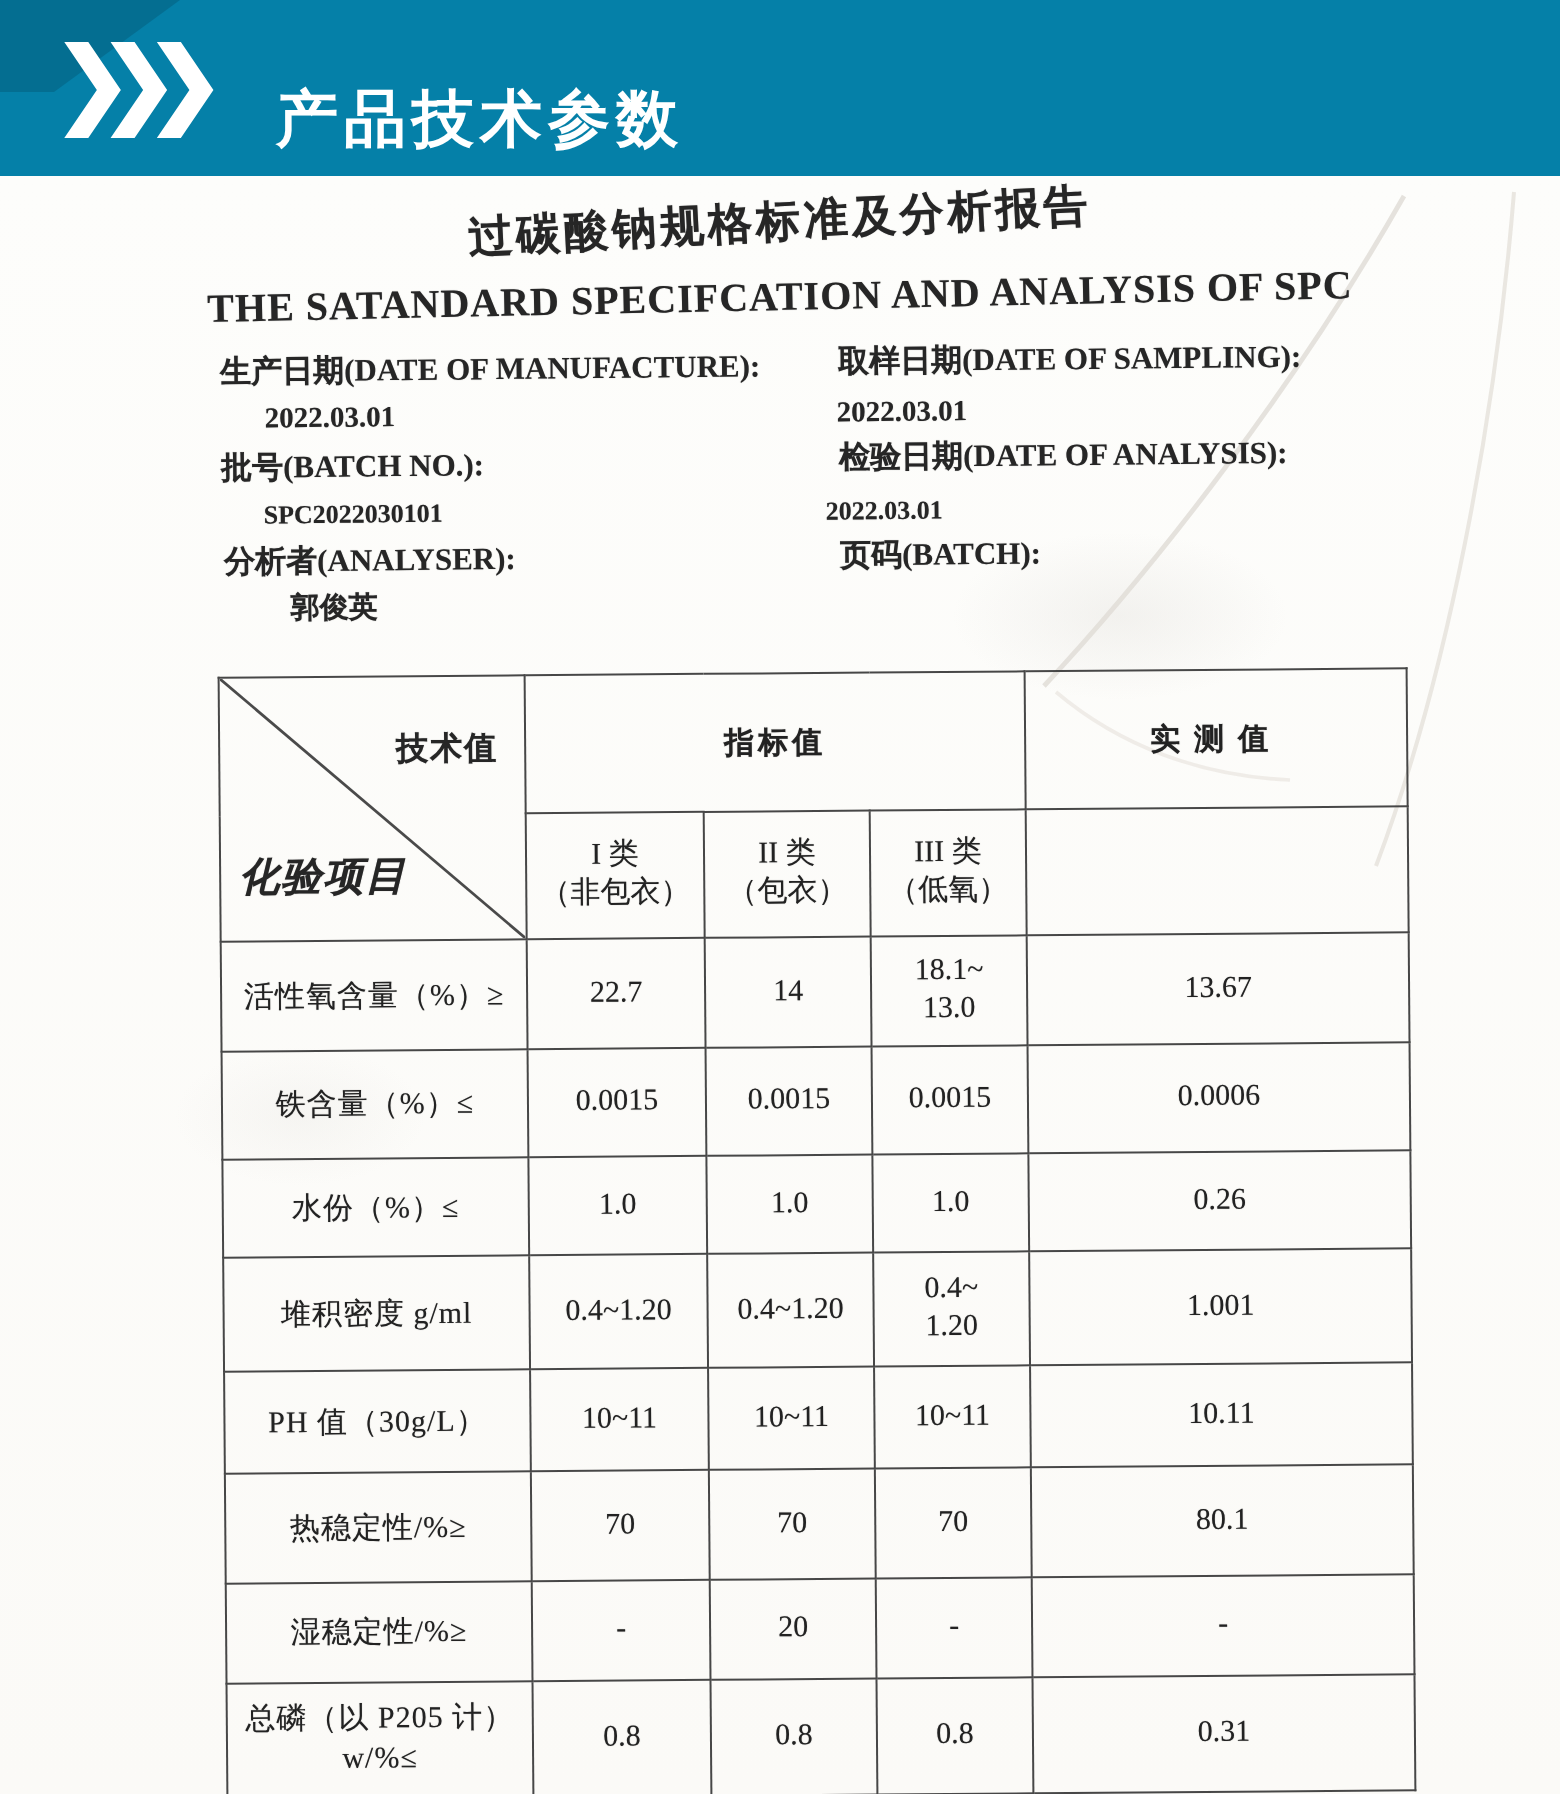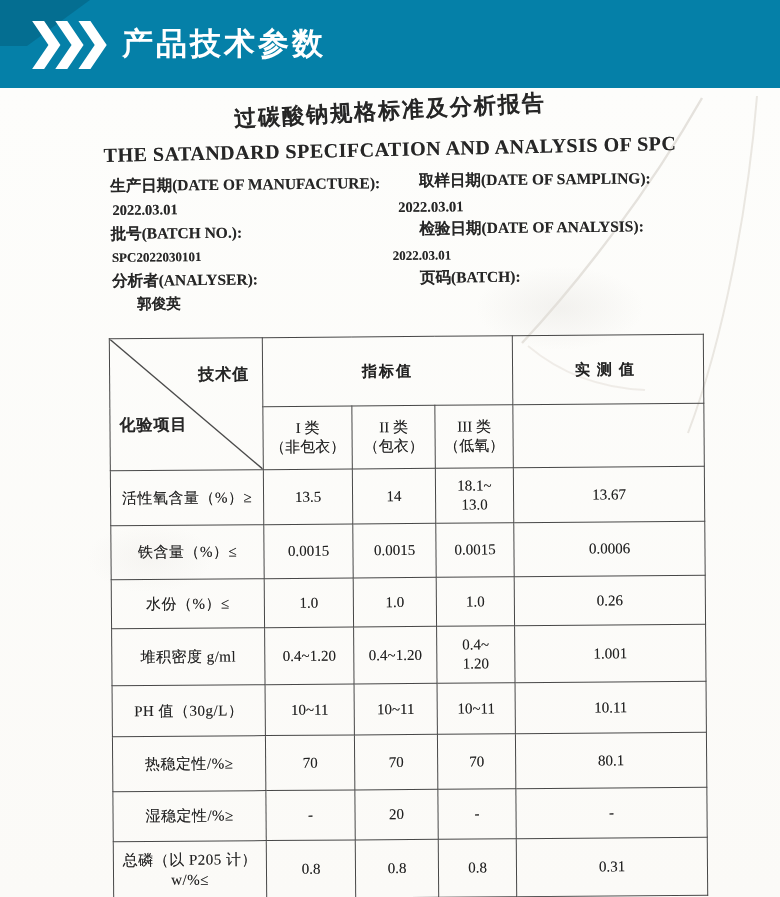--- a/index.html
+++ b/index.html
@@ -15,21 +15,21 @@
     position:absolute;left:0;top:0;width:780px;height:88px;
     background:#0580a8;
   }
   .topbar .corner{
     position:absolute;left:0;top:0;width:90px;height:46px;
     background:rgba(0,30,45,0.18);
     clip-path:polygon(0 0,100% 0,30% 100%,0 100%);
   }
   .chevrons{position:absolute;left:26px;top:21px;width:86px;height:48px;}
   .topbar h1{
-    position:absolute;left:122px;top:0;height:88px;margin:0;
+    position:absolute;left:122px;top:0;height:88px;margin:16px;
     display:flex;align-items:center;
     font-family:"Liberation Sans","DejaVu Sans",sans-serif;
     font-size:31px;font-weight:bold;color:#ffffff;letter-spacing:3px;
   }
   
   .paper{
     position:absolute;left:0;top:88px;width:780px;height:809px;
     background:
       radial-gradient(ellipse 120px 60px at 560px 220px, rgba(190,185,178,0.16), transparent 70%),
       radial-gradient(ellipse 90px 50px at 150px 470px, rgba(190,185,178,0.10), transparent 70%),
@@ -42,21 +42,21 @@
     font-size:22px;font-weight:600;letter-spacing:2px;
     transform:rotate(-3deg);
   }
   .title-en{
     position:absolute;left:0;top:50px;width:780px;text-align:center;
     font-size:20px;font-weight:bold;letter-spacing:0.5px;
     transform:rotate(-1.2deg);
   }
   .meta{position:absolute;left:0;top:0;width:780px;height:240px;transform:rotate(-0.6deg);transform-origin:110px 90px;}
   .mline{position:absolute;font-weight:bold;font-size:15.5px;white-space:nowrap;}
-  .mval{position:absolute;font-weight:bold;font-size:14.5px;white-space:nowrap;}
+  .mval{position:absolute;font-weight:bold;font-size:14.5px;white-space:nowrap;margin-left:20px;}
   .mval.small{font-size:13px;}
   
   table.spec{
     position:absolute;left:111px;top:248px;
     border-collapse:collapse;table-layout:fixed;
     transform:rotate(-0.45deg);
     background:transparent;
   }
   table.spec td{
     border:1.6px solid #474747;
@@ -66,21 +66,21 @@
   }
   .preline{white-space:pre-line;line-height:1.3;}
   td.hdr{font-weight:600;font-size:16px;}
   td.measured-hdr{letter-spacing:7px;}
   td.group-hdr{letter-spacing:2px;}
   td.item{font-size:15px;letter-spacing:0.5px;}
   td.vtop{vertical-align:top;padding-top:3px;}
   td.diagonal{position:relative;padding:0;}
   td.diagonal .diag-svg{position:absolute;left:0;top:0;width:100%;height:100%;}
   td.diagonal .corner-top{position:absolute;right:13px;top:26px;font-weight:600;font-size:16px;letter-spacing:1px;}
-  td.diagonal .corner-bottom{position:absolute;left:9px;bottom:34px;font-weight:600;font-size:16px;letter-spacing:1px;}
+  td.diagonal .corner-bottom{position:absolute;left:9px;bottom:18px;font-weight:600;font-size:20px;letter-spacing:1px;font-style:italic;}
 </style>
 </head>
 <body>
 
 <div class="page">
 
   <div class="topbar">
     <div class="corner"></div>
     <svg class="chevrons" viewBox="0 0 86 56" aria-hidden="true">
       <polygon fill="#ffffff" points="0,0 14,0 33,28 14,56 0,56 19,28"></polygon>
@@ -100,21 +100,21 @@
 
     <div class="title-cn doc-text">过碳酸钠规格标准及分析报告</div>
     <div class="title-en doc-text">THE SATANDARD SPECIFCATION AND ANALYSIS OF SPC</div>
 
     <div class="meta">
       <div class="mline doc-text" style="left:110px;top:88px">生产日期(DATE OF MANUFACTURE):</div>
       <div class="mval  doc-text" style="left:112px;top:114px">2022.03.01</div>
       <div class="mline doc-text" style="left:110px;top:136px">批号(BATCH NO.):</div>
       <div class="mval small doc-text" style="left:111px;top:162px">SPC2022030101</div>
       <div class="mline doc-text" style="left:111px;top:183px">分析者(ANALYSER):</div>
-      <div class="mval  doc-text" style="left:136px;top:207px">郭俊英</div>
+      <div class="mval  doc-text" style="left:124px;top:207px">郭俊英</div>
 
       <div class="mline doc-text" style="left:419px;top:86px">取样日期(DATE OF SAMPLING):</div>
       <div class="mval  doc-text" style="left:398px;top:114px">2022.03.01</div>
       <div class="mline doc-text" style="left:419px;top:134px">检验日期(DATE OF ANALYSIS):</div>
       <div class="mval small doc-text" style="left:392px;top:163px">2022.03.01</div>
       <div class="mline doc-text" style="left:419px;top:183px">页码(BATCH):</div>
       <div class="mval  doc-text" style="left:530px;top:185px"></div>
     </div>
 
     <table class="spec">
@@ -142,21 +142,21 @@
 （非包衣）</td>
           <td class="preline doc-text">II 类
 （包衣）</td>
           <td class="preline doc-text">III 类
 （低氧）</td>
           <td></td>
         </tr>
 
         <tr>
           <td class="item doc-text" style="height:50px">活性氧含量（%）≥</td>
-          <td class="doc-text">13.5</td>
+          <td class="doc-text">22.7</td>
           <td class="doc-text">14</td>
           <td class="preline doc-text">18.1~
 13.0</td>
           <td class="doc-text">13.67</td>
         </tr>
         <tr>
           <td class="item doc-text" style="height:49px">铁含量（%）≤</td>
           <td class="doc-text">0.0015</td>
           <td class="doc-text">0.0015</td>
           <td class="doc-text">0.0015</td>

